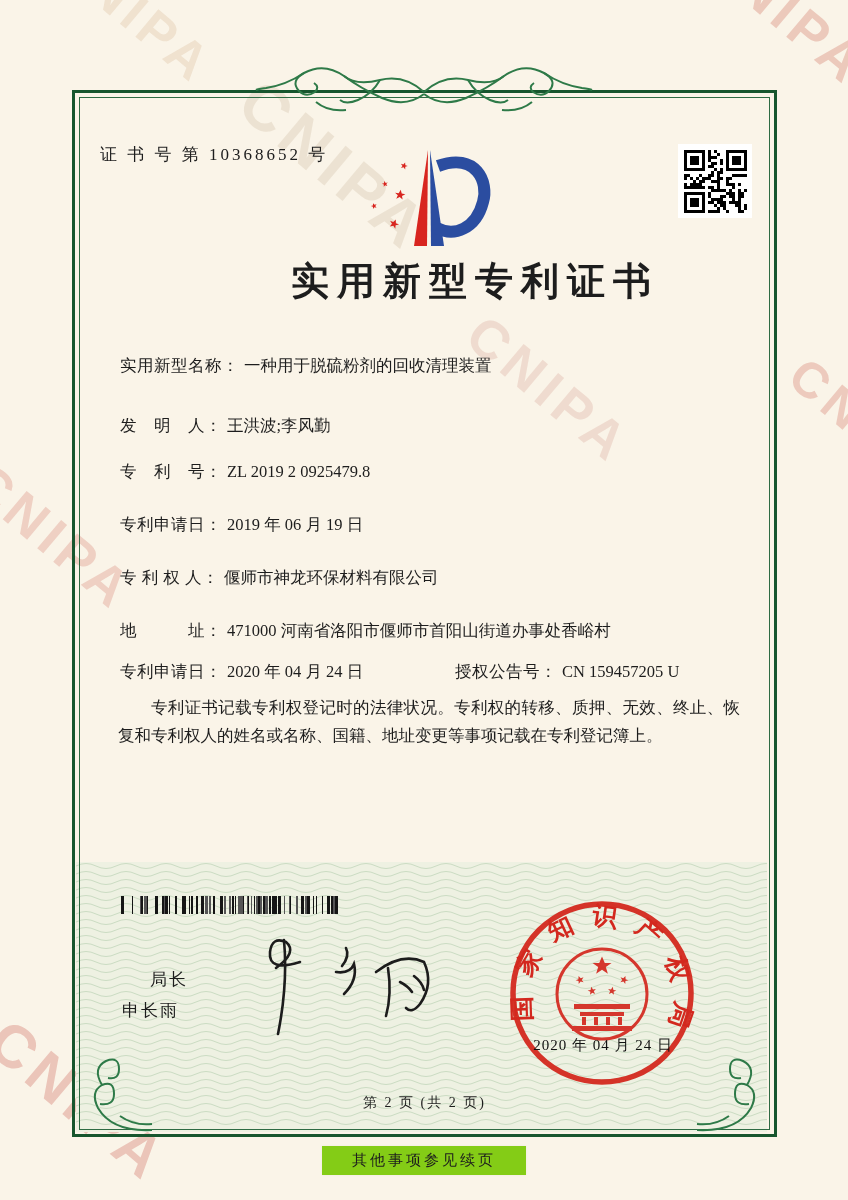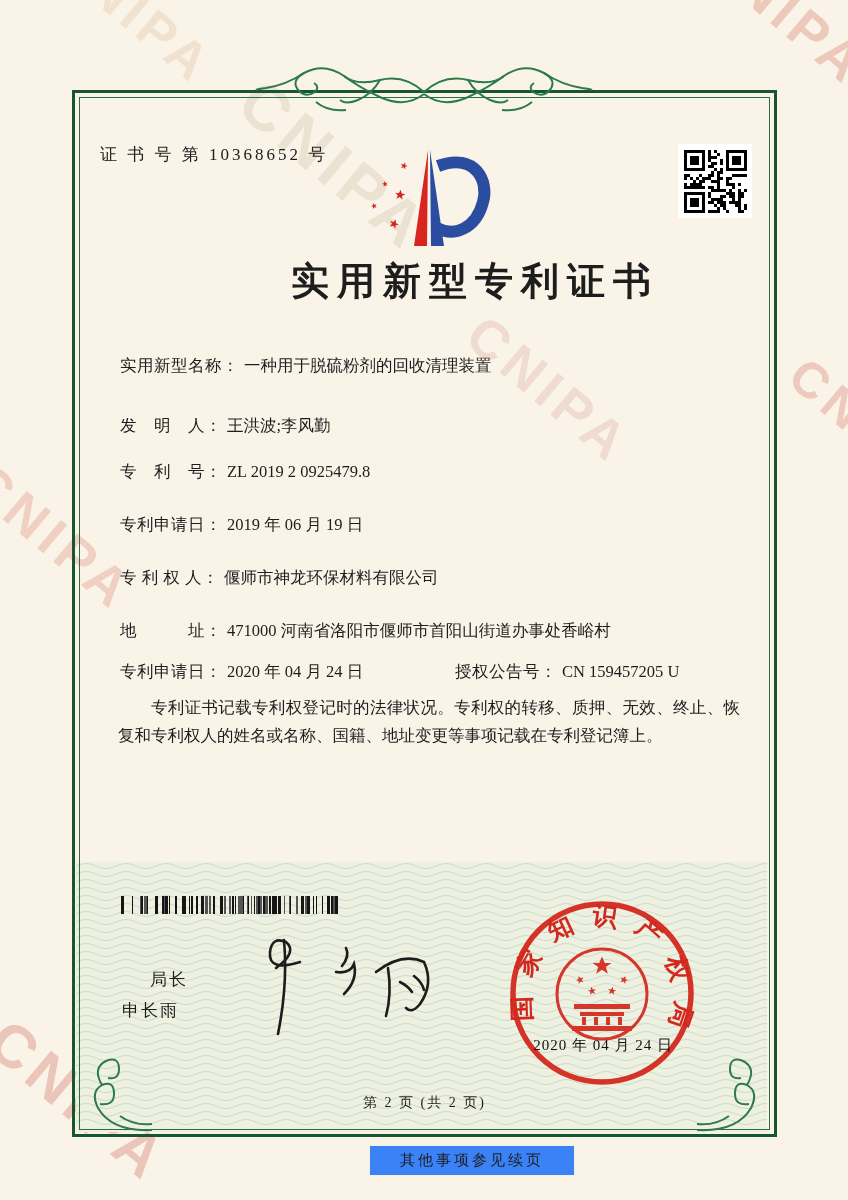--- a/index.html
+++ b/index.html
@@ -25,22 +25,22 @@
   .barcode{position:absolute;left:119px;top:896px;width:224px;height:18px;}
   .sig-title{position:absolute;left:122px;top:968px;font-size:17px;letter-spacing:2px;margin-left:28px;}
   .sig-name{position:absolute;left:122px;top:999px;font-size:17px;letter-spacing:2px;}
   .sig-hand{position:absolute;left:238px;top:936px;}
   .seal{position:absolute;left:506px;top:894px;}
   .seal-date{position:absolute;left:512px;top:1036px;width:182px;text-align:center;
              font-size:15px;letter-spacing:1px;color:#111;}
   .page-num{position:absolute;left:72px;top:1094px;width:705px;text-align:center;
             font-size:14px;letter-spacing:2px;}
   .footer-note{position:absolute;left:50%;transform:translateX(-50%);top:1146px;
-               background:#3b82f6;padding:5px 30px;font-size:15px;letter-spacing:3px;
-               box-shadow:0 0 2px rgba(0,0,0,.06);margin-left:48px;}
+               background:#84cc16;padding:5px 30px;font-size:15px;letter-spacing:3px;
+               box-shadow:0 0 2px rgba(0,0,0,.06);}
   .flourish{position:absolute;pointer-events:none;}
 </style>
 </head>
 <body>
 
 <div class="page">
 
   <div class="wm" style="left:40px;top:-18px;font-size:52px;color:rgba(222,192,160,.35);">CNIPA</div>
   <div class="wm" style="left:222px;top:128px;font-size:64px;color:rgba(208,190,166,.32);">CNIPA</div>
   <div class="wm" style="left:688px;top:-20px;font-size:54px;color:rgba(217,140,125,.42);">CNIPA</div>

